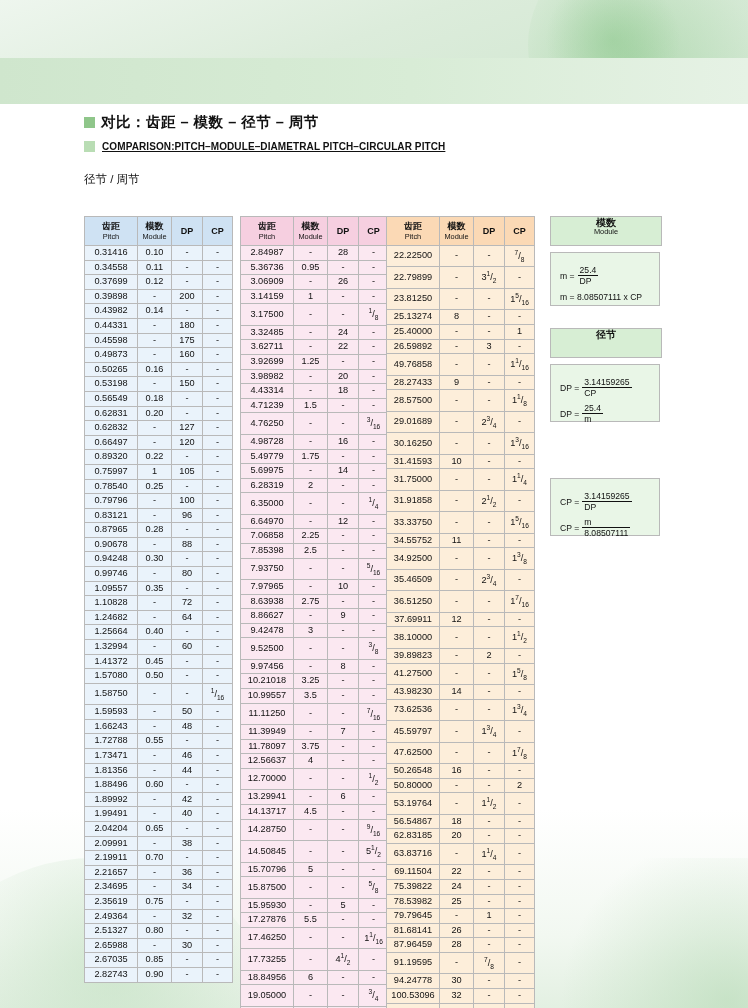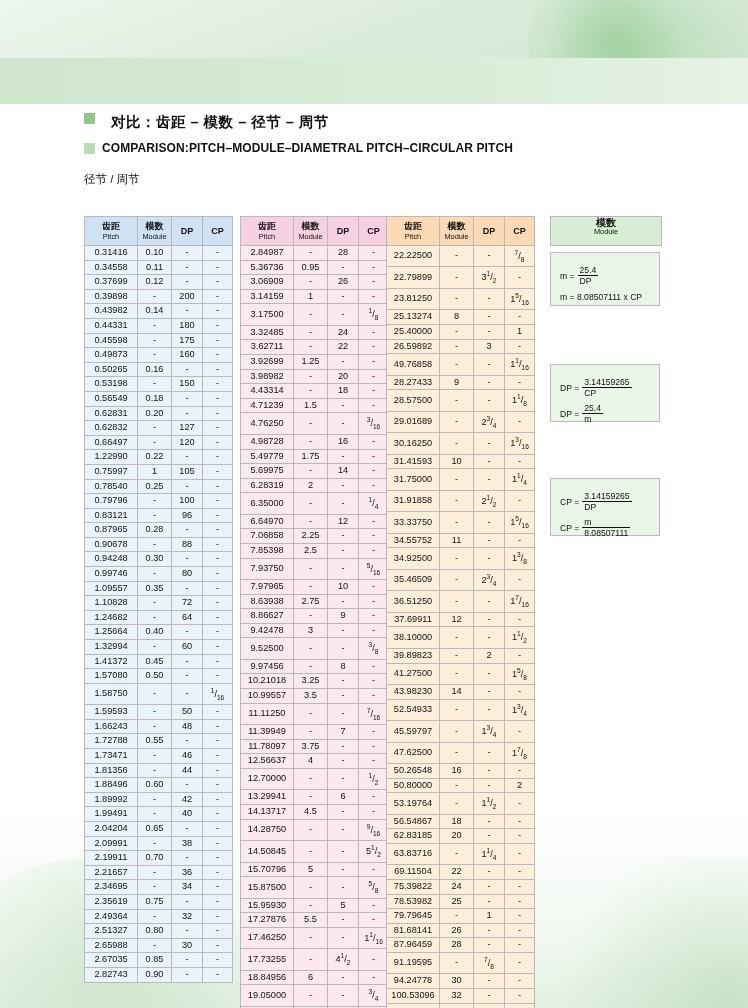--- a/index.html
+++ b/index.html
@@ -39,26 +39,26 @@
     background:radial-gradient(circle at 55% 40%, rgba(175,215,175,.45), rgba(255,255,255,0) 70%);
   }
   .bg-corner{
     position:absolute;right:0;bottom:0;width:210px;height:150px;
     background:radial-gradient(circle at 90% 95%, rgba(170,212,170,.5), rgba(255,255,255,0) 70%);
   }
 
   
   .content{position:absolute;left:0;top:0;width:748px;height:1008px;}
 
-  .title-row{position:absolute;left:84px;top:113px;display:flex;align-items:flex-start;gap:16px;}
+  .title-row{position:absolute;left:84px;top:113px;display:flex;align-items:center;gap:6px;}
   .sq{width:11px;height:11px;background:#8fc68a;display:inline-block;}
   .sq.lite{background:#b9ddb4;}
   .title-cn{font-size:14.5px;font-weight:bold;color:#111;letter-spacing:.5px;}
   .title-en-row{position:absolute;left:84px;top:141px;display:flex;align-items:center;gap:7px;}
-  .title-en{font-size:12px;font-weight:bold;color:#111;letter-spacing:.1px;}
+  .title-en{font-size:10px;font-weight:bold;color:#111;letter-spacing:.1px;text-decoration:underline;}
 
   .sub-cn{position:absolute;left:84px;top:172px;font-size:11.5px;color:#111;}
   .sub-en{position:absolute;left:84px;top:190px;font-size:12.3px;font-weight:bold;color:#111;}
 
   
   table{border-collapse:collapse;}
   .tbl{position:absolute;font-size:9.2px;color:#111;}
   .tbl th,.tbl td{border:1px solid #b9b9b9;text-align:center;height:13.6px;line-height:13.6px;padding:0;}
   .tbl thead th{height:28px;line-height:11px;font-size:9px;font-weight:bold;}
   .hdr-sub{font-size:7.4px;font-weight:normal;display:block;line-height:9px;}
@@ -219,21 +219,21 @@
             <td class="c3">127</td>
             <td class="c4">-</td>
           </tr>
           <tr>
             <td class="c1">0.66497</td>
             <td class="c2">-</td>
             <td class="c3">120</td>
             <td class="c4">-</td>
           </tr>
           <tr>
-            <td class="c1">1.22990</td>
+            <td class="c1">0.89320</td>
             <td class="c2">0.22</td>
             <td class="c3">-</td>
             <td class="c4">-</td>
           </tr>
           <tr>
             <td class="c1">0.75997</td>
             <td class="c2">1</td>
             <td class="c3">105</td>
             <td class="c4">-</td>
           </tr>
@@ -905,21 +905,21 @@
             <td class="c3">-</td>
             <td class="c4">1<sup>5</sup>/<sub style="font-size:6.6px">8</sub></td>
           </tr>
           <tr>
             <td class="c1">43.98230</td>
             <td class="c2">14</td>
             <td class="c3">-</td>
             <td class="c4">-</td>
           </tr>
           <tr>
-            <td class="c1">52.54933</td>
+            <td class="c1">73.62536</td>
             <td class="c2">-</td>
             <td class="c3">-</td>
             <td class="c4">1<sup>3</sup>/<sub style="font-size:6.6px">4</sub></td>
           </tr>
           <tr>
             <td class="c1">45.59797</td>
             <td class="c2">-</td>
             <td class="c3">1<sup>3</sup>/<sub style="font-size:6.6px">4</sub></td>
             <td class="c4">-</td>
           </tr>
@@ -1037,20 +1037,23 @@
     <div class="eq">
       <span>m =</span>
       <span class="frac">
           <span class="num">25.4</span>
           <span class="den">DP</span>
         </span>
     </div>
     <div class="eqline">m = 8.08507111 x CP</div>
   </div>
 
+  <div class="panel-head" style="left:550px;top:328px;">
+    <span class="hdr-main">径节</span>
+  </div>
   <div class="panel-box" style="left:550px;top:364px;height:58px;">
     <div class="eq">
       <span>DP =</span>
       <span class="frac">
           <span class="num">3.14159265</span>
           <span class="den">CP</span>
         </span>
     </div>
     <div class="eq">
       <span>DP =</span>

